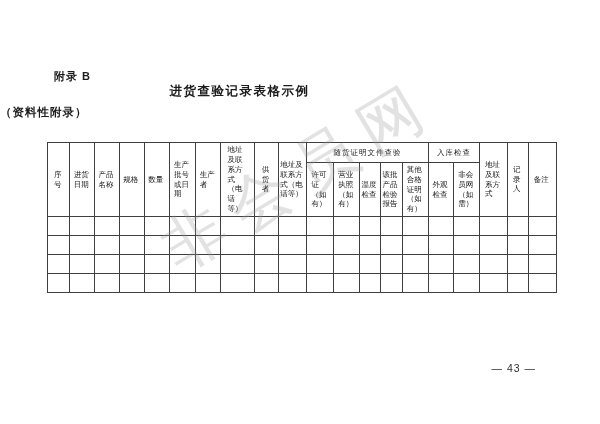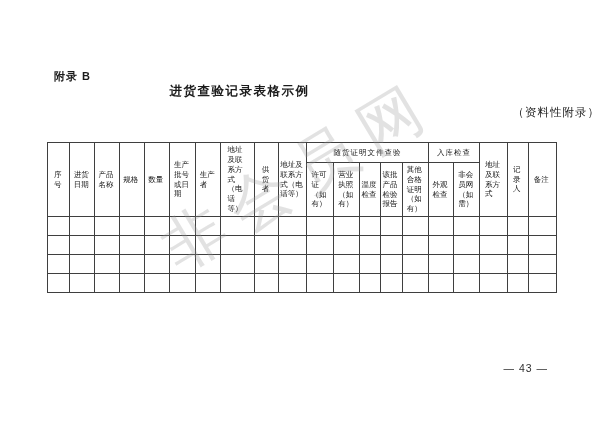--- a/index.html
+++ b/index.html
@@ -10,22 +10,22 @@
   }
   .appendix-label{
     position:absolute;left:54px;top:53px;
     font-size:11px;font-weight:bold;letter-spacing:1px;margin-top:16px;
   }
   .doc-title{
     position:absolute;left:0;top:83px;width:479px;text-align:center;
     font-size:12.5px;font-weight:bold;letter-spacing:1.5px;
   }
   .doc-subtitle{
-    position:absolute;left:0;top:105px;width:600px;text-align:right;
-    font-size:11.5px;font-weight:normal;letter-spacing:1px;
+    position:absolute;left:0;top:105px;width:600px;text-align:left;
+    font-size:11.5px;font-weight:bold;letter-spacing:1px;
   }
   table.record-table{
     position:absolute;left:47px;top:142px;width:510px;
     border-collapse:collapse;table-layout:fixed;
   }
   .record-table th,.record-table td{
     border:1px solid #3f3f3f;padding:0;margin:0;
     font-weight:normal;vertical-align:middle;text-align:center;
   }
   .record-table th{
@@ -42,21 +42,21 @@
   .record-table tr.hdr1{height:20px;}
   .record-table tr.hdr2{height:54px;}
   .record-table tbody tr{height:19px;}
   .watermark{
     position:absolute;left:168px;top:212px;
     transform:rotate(-31deg);transform-origin:0 50%;
     font-size:62px;letter-spacing:14px;white-space:nowrap;
     color:#9a9a9a;opacity:0.28;pointer-events:none;z-index:5;
   }
   .page-number{
-    position:absolute;right:52px;top:362px;
+    position:absolute;right:64px;top:362px;
     font-size:10.5px;color:#2e2e2e;letter-spacing:1px;
   }
 </style>
 </head>
 <body>
 
 <div class="appendix-label">附录 B</div>
 <div class="doc-title">进货查验记录表格示例</div>
 <div class="doc-subtitle">（资料性附录）</div>
 

